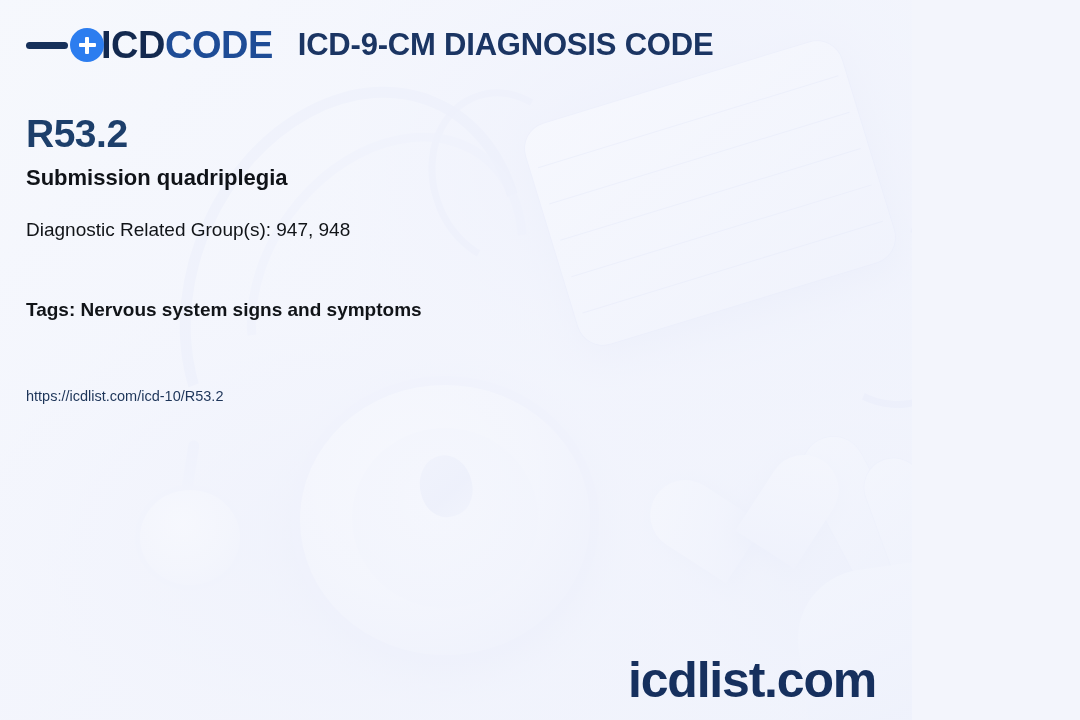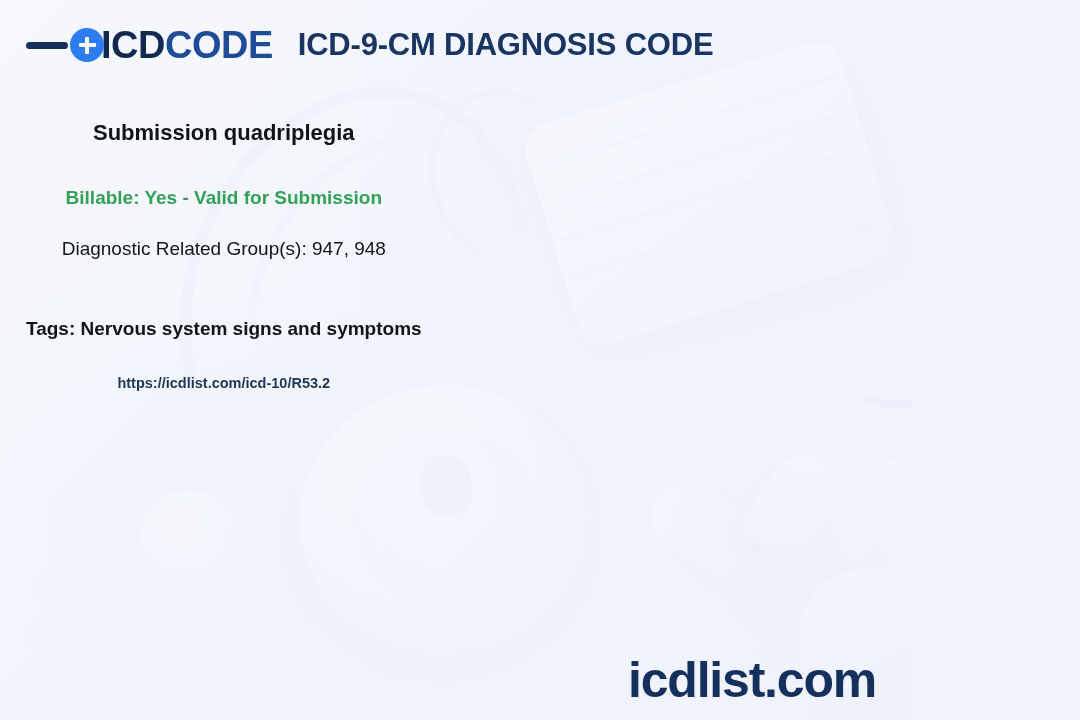--- a/index.html
+++ b/index.html
@@ -16,21 +16,20 @@
     position:relative;
   }
 
   
   .page {
     position:relative;
     width:912px; height:720px;
     background:
       linear-gradient(135deg,#f5f7fd 0%,#f2f4fb 45%,#eef1fb 100%);
     overflow:hidden;
-    text-align:center;
   }
 
   
   .bg-photo {
     position:absolute; inset:0;
     overflow:hidden;
     pointer-events:none;
   }
   .bg-photo > * { position:absolute; }
 
@@ -221,22 +220,22 @@
   }
   .drg {
     font-size:19px; font-weight:500;
     color:#111418; margin-top:28px; line-height:1.2;
   }
   .tags {
     font-size:19px; font-weight:700;
     color:#111418; margin-top:57px; line-height:1.2;
   }
   .url {
-    font-size:14.5px; font-weight:700;
-    color:#1d3559; margin-top:34px; line-height:1.2;
+    font-size:14.5px; font-weight:400;
+    color:#1d3559; margin-top:66px; line-height:1.2;
   }
 
   
   .brand {
     position:absolute; right:36px; bottom:15px;
     font-size:50px; font-weight:700;
     color:#16305e; letter-spacing:-1.2px; line-height:1;
   }
 </style>
 </head>
@@ -284,22 +283,22 @@
         <span class="plus-h"></span>
           <span class="plus-v"></span>
       </span>
       <span class="logo-icd">ICD</span>
       <span class="logo-list">CODE</span>
     </div>
     <div class="header-title">ICD-9-CM DIAGNOSIS CODE</div>
   </div>
 
   <div class="content">
+    <div class="code">R53.2</div>
     <div class="description">Submission quadriplegia</div>
-    <div class="billable">Billable: Yes - Valid for Submission</div>
     <div class="drg">Diagnostic Related Group(s): 947, 948</div>
     <div class="tags">Tags: Nervous system signs and symptoms</div>
     <div class="url">https://icdlist.com/icd-10/R53.2</div>
   </div>
 
   <div class="brand">icdlist.com</div>
 
 </div>
 
 </body></html>

